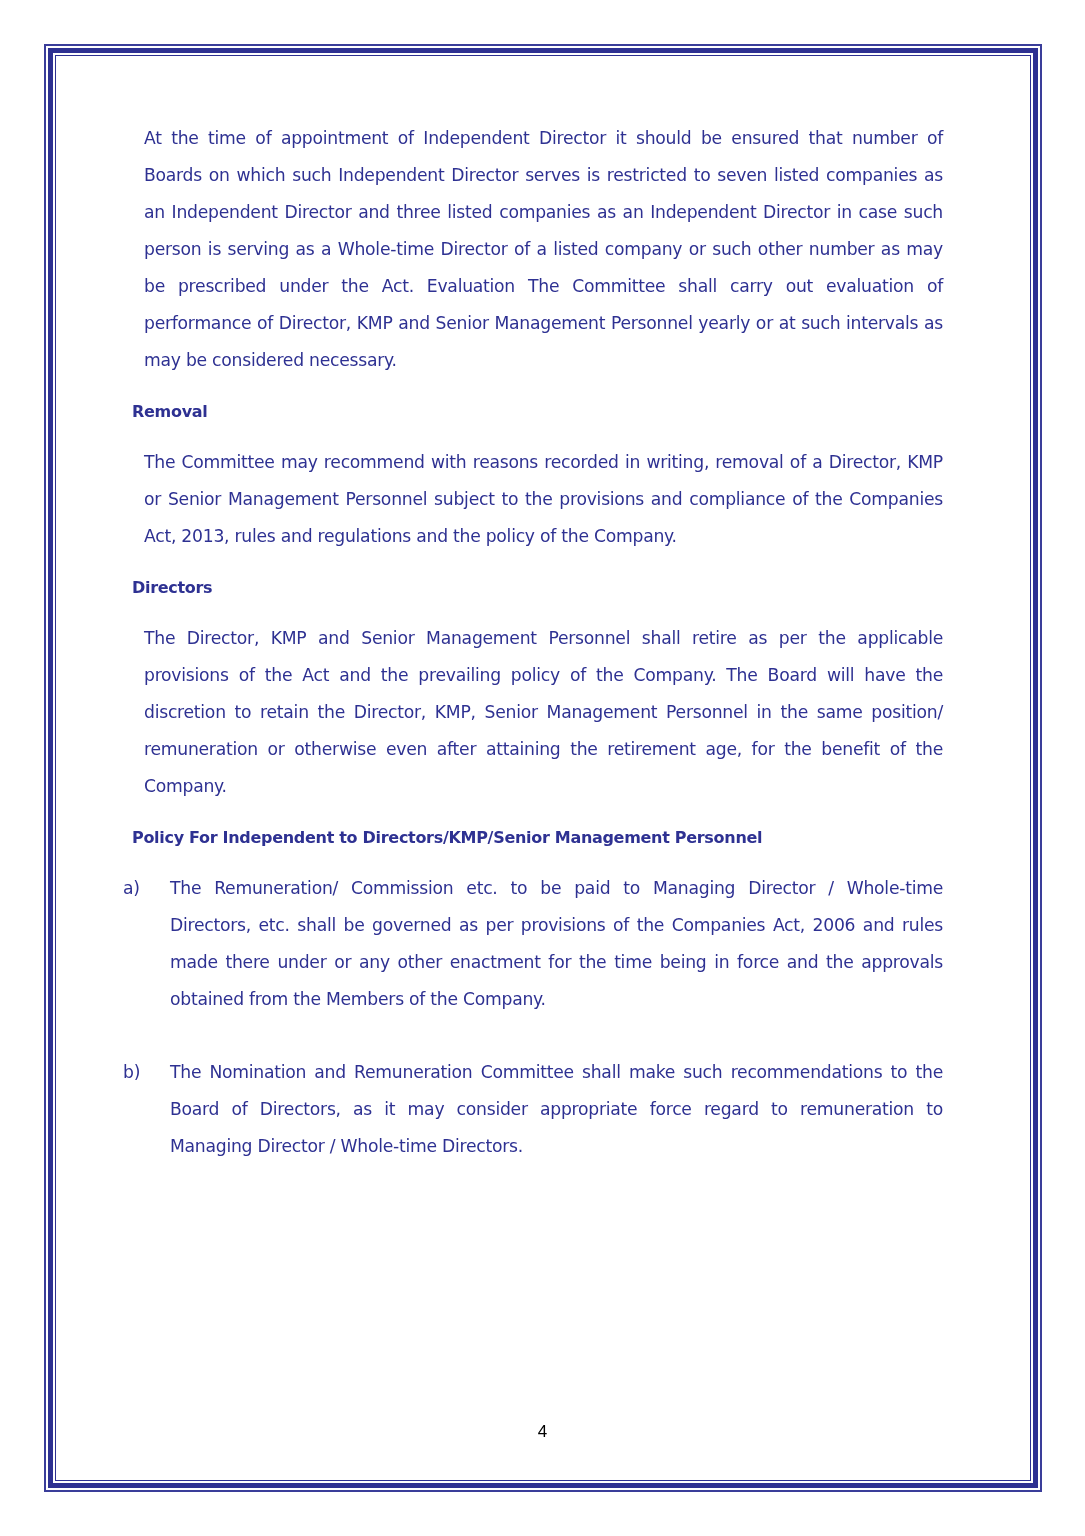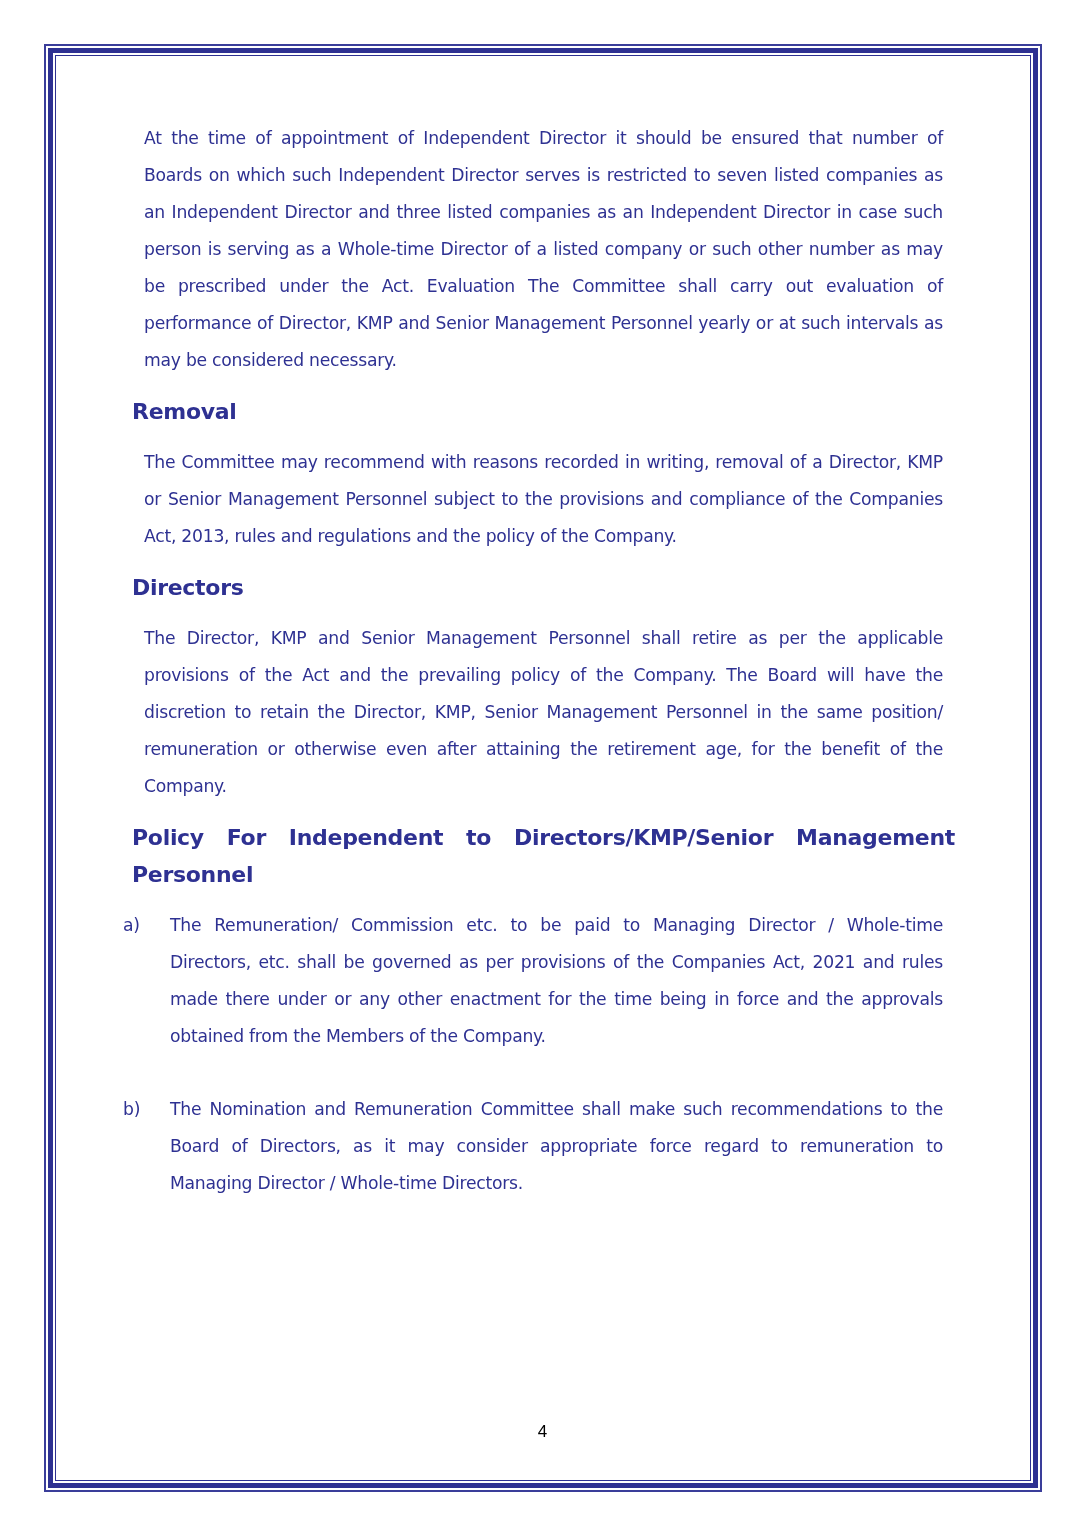--- a/index.html
+++ b/index.html
@@ -16,21 +16,21 @@
     position: absolute; left: 55px; top: 55px; width: 976px; height: 1426px;
     box-sizing: border-box; border: 1px solid #2e3192;
   }
   .content {
     position: absolute; left: 132px; top: 108px; width: 823px;
     font-family: "DejaVu Sans", sans-serif; color: #2e3192;
     font-size: 17.2px; letter-spacing: -0.25px;
   }
   p { margin: 12px; line-height: 37px; text-align: justify; text-align-last: left; }
   .para { margin-bottom: 14px; }
-  .heading { font-weight: bold; font-size: 22px; line-height: 37px; margin: 0 0 14px 0; letter-spacing: -0.3px; }
+  .heading { font-weight: bold; font-size: 16px; line-height: 37px; margin: 0 0 14px 0; letter-spacing: -0.3px; }
   .list-item { position: relative; padding-left: 26px; margin-left: 0; }
   .list-item .marker { position: absolute; left: -9px; top: 0; line-height: 37px; }
   .list-a { margin-bottom: 36px; }
   .page-number {
     position: absolute; left: 0; width: 1085px; top: 1422px; text-align: center;
     font-family: "Liberation Sans", sans-serif; font-size: 17px; color: #000;
   }
 </style>
 </head>
 <body>
@@ -49,21 +49,21 @@
 
   <div>
     <p class="heading">Directors</p>
     <p class="para">The Director, KMP and Senior Management Personnel shall retire as per the applicable provisions of the Act and the prevailing policy of the Company. The Board will have the discretion to retain the Director, KMP, Senior Management Personnel in the same position/ remuneration or otherwise even after attaining the retirement age, for the benefit of the Company.</p>
   </div>
 
   <p class="heading">Policy For Independent to Directors/KMP/Senior Management Personnel</p>
 
   <div class="list-item list-a">
     <span class="marker">a)</span>
-    <p>The Remuneration/ Commission etc. to be paid to Managing Director / Whole-time Directors, etc. shall be governed as per provisions of the Companies Act, 2021 and rules made there under or any other enactment for the time being in force and the approvals obtained from the Members of the Company.</p>
+    <p>The Remuneration/ Commission etc. to be paid to Managing Director / Whole-time Directors, etc. shall be governed as per provisions of the Companies Act, 2006 and rules made there under or any other enactment for the time being in force and the approvals obtained from the Members of the Company.</p>
   </div>
 
   <div class="list-item">
     <span class="marker">b)</span>
     <p>The Nomination and Remuneration Committee shall make such recommendations to the Board of Directors, as it may consider appropriate force regard to remuneration to Managing Director / Whole-time Directors.</p>
   </div>
 </div>
 
 <div class="page-number">4</div>
 

